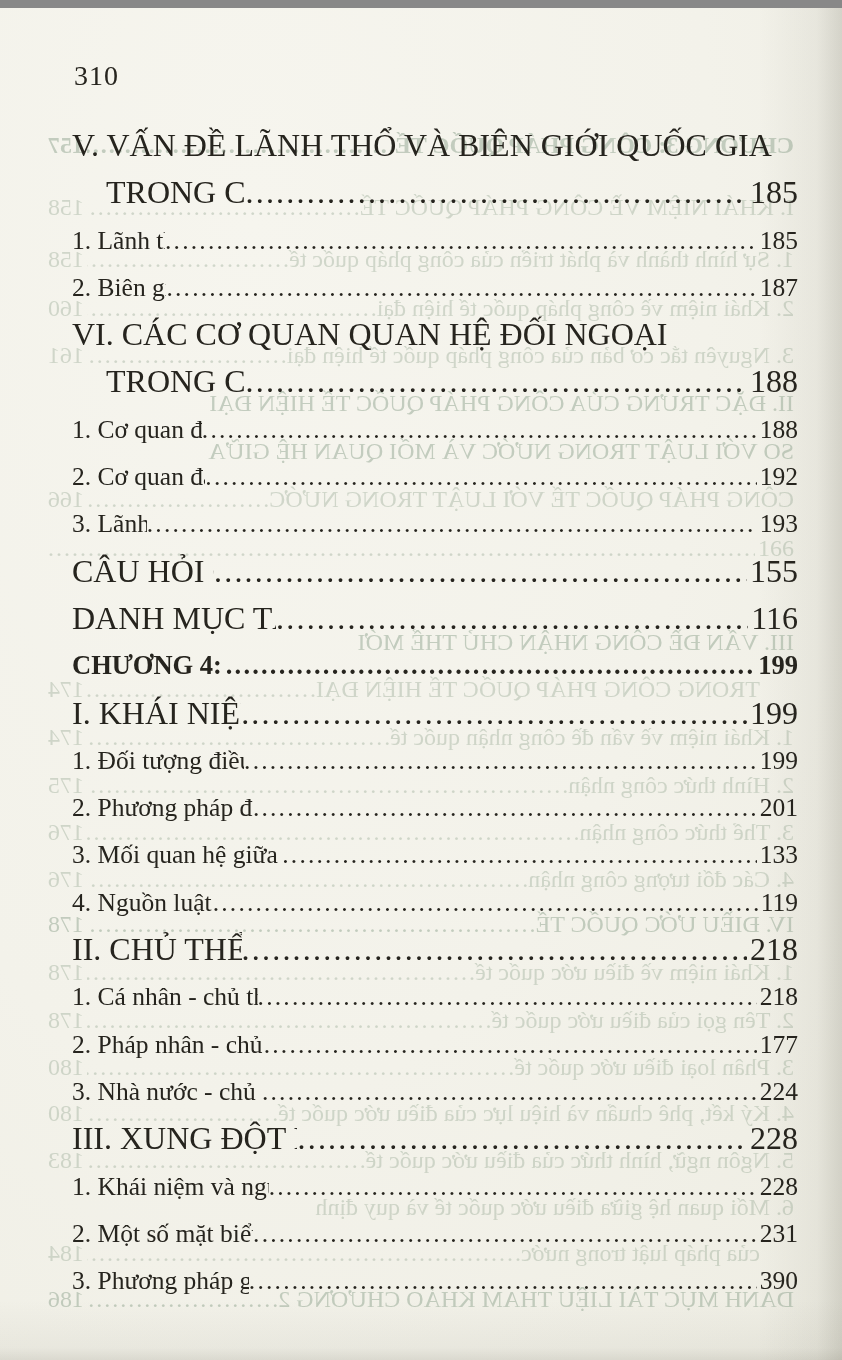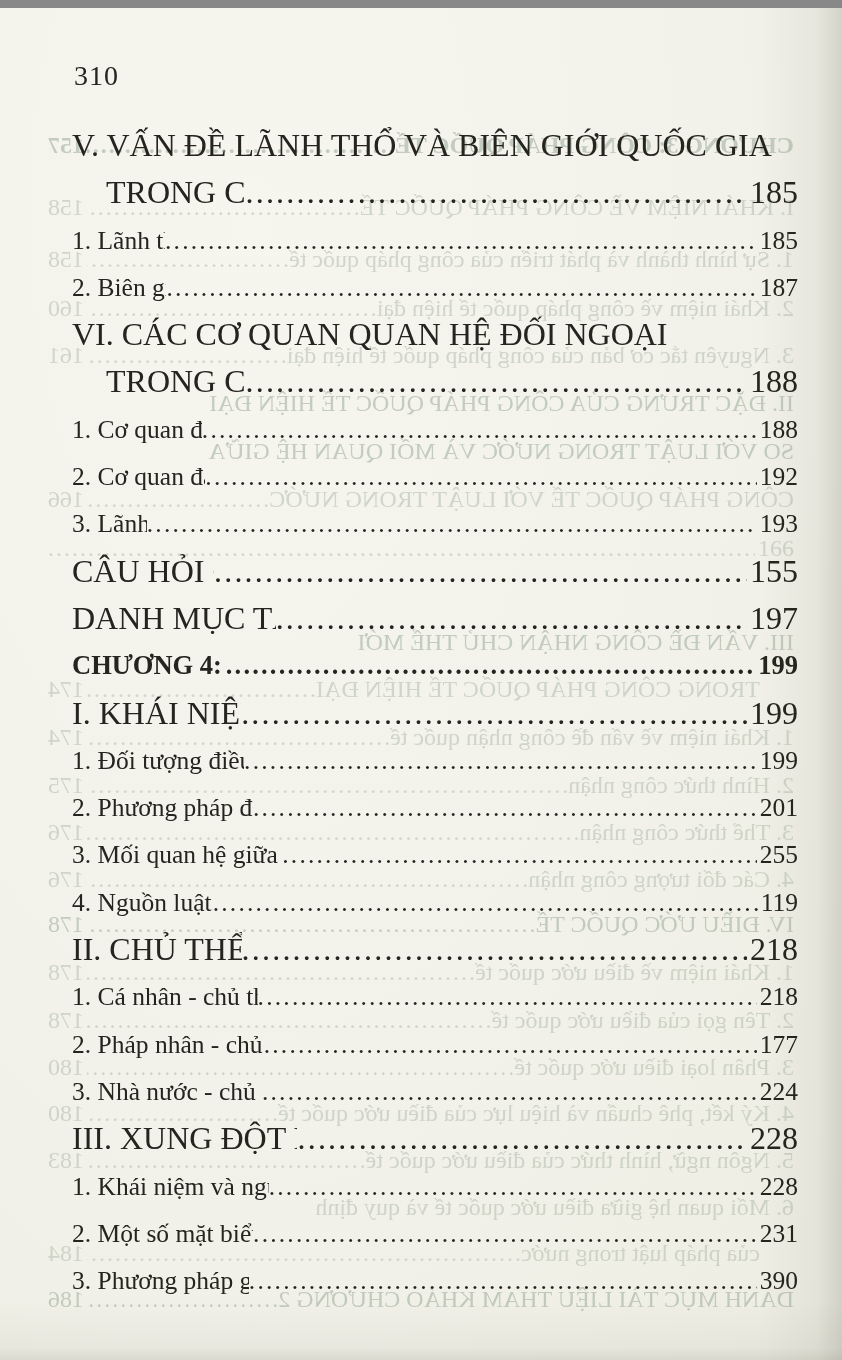--- a/index.html
+++ b/index.html
@@ -258,21 +258,21 @@
         <span class="pagenum">193</span>
       </div>
       <div class="line section">
         <span class="label">CÂU HỎI ÔN TẬP CHƯƠNG 3</span>
         <span class="dots"></span>
         <span class="pagenum">155</span>
       </div>
       <div class="line section">
         <span class="label">DANH MỤC TÀI LIỆU THAM KHẢO CHƯƠNG 3</span>
         <span class="dots"></span>
-        <span class="pagenum">197</span>
+        <span class="pagenum">116</span>
       </div>
       <div class="line chapter">
         <span class="label">CHƯƠNG 4: TƯ PHÁP QUỐC TẾ</span>
         <span class="dots"></span>
         <span class="pagenum">199</span>
       </div>
       <div class="line section">
         <span class="label">I. KHÁI NIỆM VỀ TƯ PHÁP QUỐC TẾ</span>
         <span class="dots"></span>
         <span class="pagenum">199</span>
@@ -283,21 +283,21 @@
         <span class="pagenum">199</span>
       </div>
       <div class="line body">
         <span class="label">2. Phương pháp điều chỉnh của tư pháp quốc tế</span>
         <span class="dots"></span>
         <span class="pagenum">201</span>
       </div>
       <div class="line body">
         <span class="label">3. Mối quan hệ giữa tư pháp quốc tế và công pháp quốc tế</span>
         <span class="dots"></span>
-        <span class="pagenum">255</span>
+        <span class="pagenum">133</span>
       </div>
       <div class="line body">
         <span class="label">4. Nguồn luật của tư pháp quốc tế</span>
         <span class="dots"></span>
         <span class="pagenum">119</span>
       </div>
       <div class="line section">
         <span class="label">II. CHỦ THỂ CỦA TƯ PHÁP QUỐC TẾ</span>
         <span class="dots"></span>
         <span class="pagenum">218</span>

